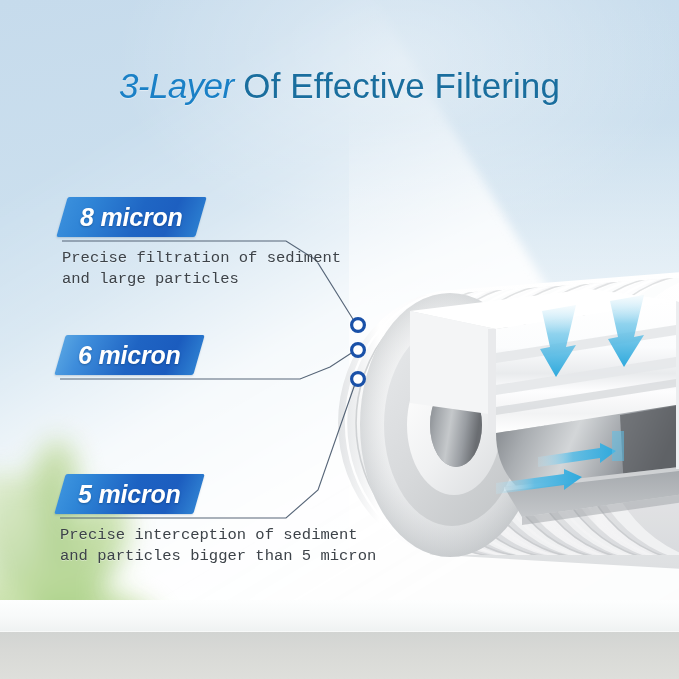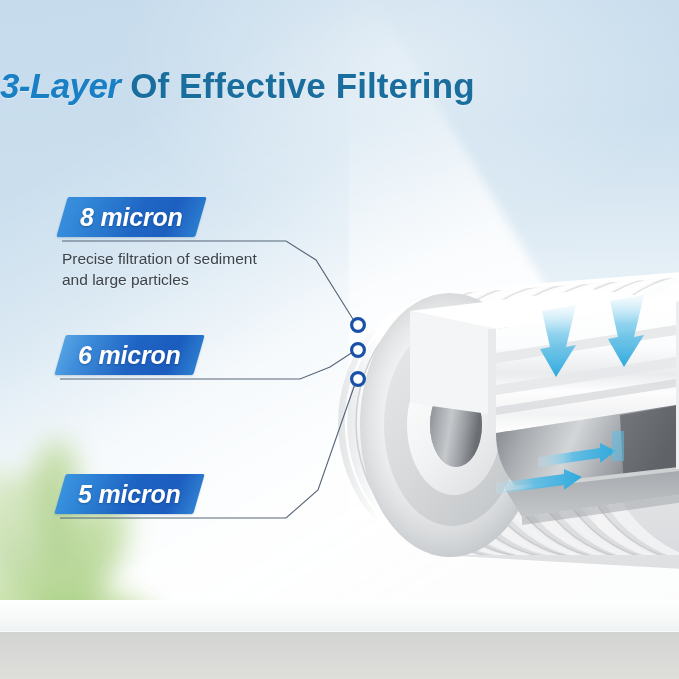--- a/index.html
+++ b/index.html
@@ -44,22 +44,22 @@
     background:rgba(255,255,255,0.55);
   }
 
   
   .plant{position:absolute;left:-30px;top:430px;width:250px;height:249px;filter:blur(13px);opacity:.95;}
   .leaf{position:absolute;border-radius:50% 50% 45% 55%/60% 40% 60% 40%;}
 
   
   .title{
     position:absolute;left:0;right:0;top:66px;
-    text-align:left;
-    font-size:35px;font-weight:bold;
+    text-align:center;
+    font-size:35px;font-weight:normal;
     letter-spacing:.1px;
     white-space:nowrap;
     text-shadow:0 1px 1px rgba(255,255,255,.45);
   }
   .title .t-italic{font-style:italic;color:#1a80c6;letter-spacing:-.6px;}
   .title .t-rest{color:#1a6e9e;}
 
   
   .block{position:absolute;}
   .badge{
@@ -85,20 +85,21 @@
   .badge.g6{background:linear-gradient(100deg,#56a3e2 0%,#3e8ddb 16%,#1f64c3 52%,#1b5cbe 80%,#2d7fd1 100%);}
   .badge.g5{background:linear-gradient(100deg,#3c93de 0%,#2f86d7 16%,#1d62c2 52%,#1c5dbf 80%,#2f81d2 100%);}
 
   .desc{
     margin-top:11px;
     font-size:15.5px;
     line-height:21px;
     color:#3d4349;
     white-space:pre-line;
     text-shadow:0 1px 0 rgba(255,255,255,.35);
+    font-family:Liberation Mono, monospace;
   }
 
   
   .connectors{position:absolute;inset:0;pointer-events:none;}
 
   
   .filter-wrap{position:absolute;left:290px;top:255px;width:430px;height:330px;}
 </style>
 </head>
 <body>
@@ -335,15 +336,17 @@
   <div class="block" style="left:60px;top:335px;">
     <div class="badge g6">
       <div class="inner">6 micron</div>
     </div>
   </div>
 
   <div class="block" style="left:60px;top:474px;">
     <div class="badge g5">
       <div class="inner">5 micron</div>
     </div>
+    <div class="desc">Precise interception of sediment
+and particles bigger than 5 micron</div>
   </div>
 
 </div>
 
 </body></html>

